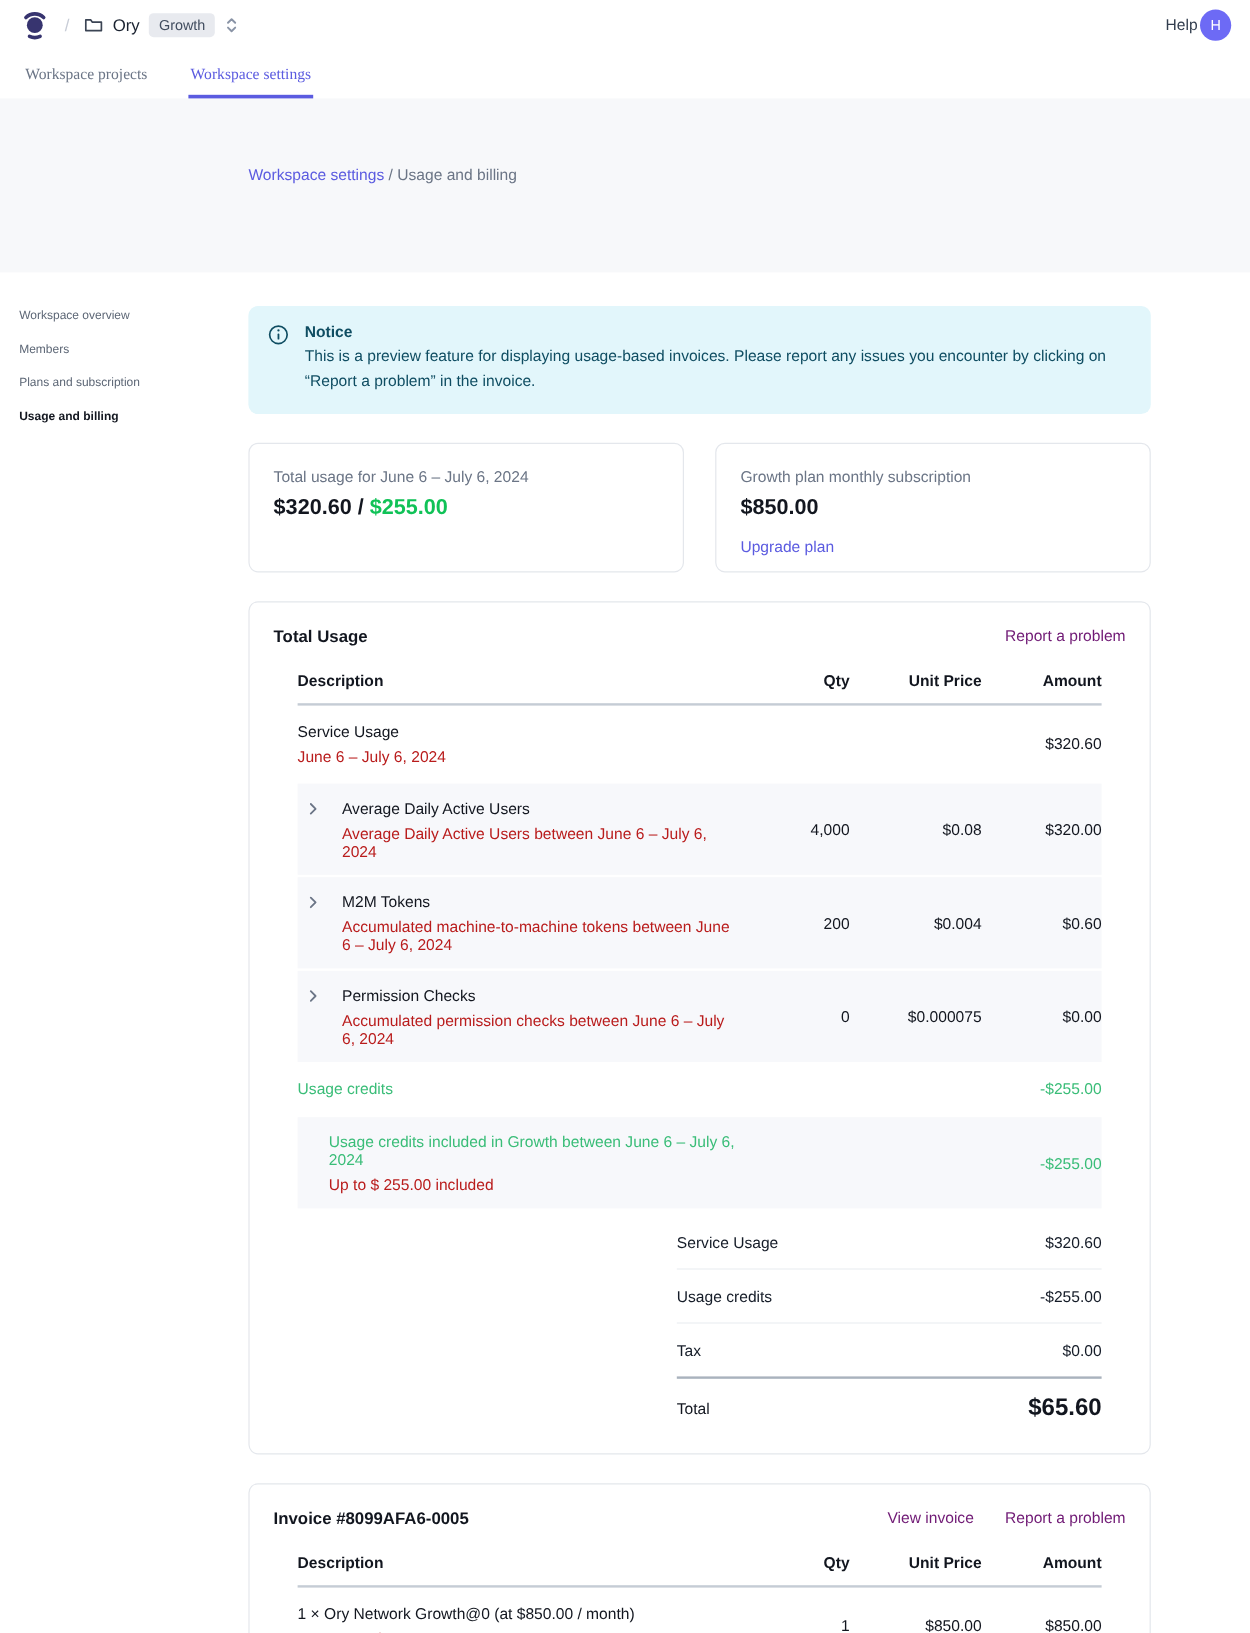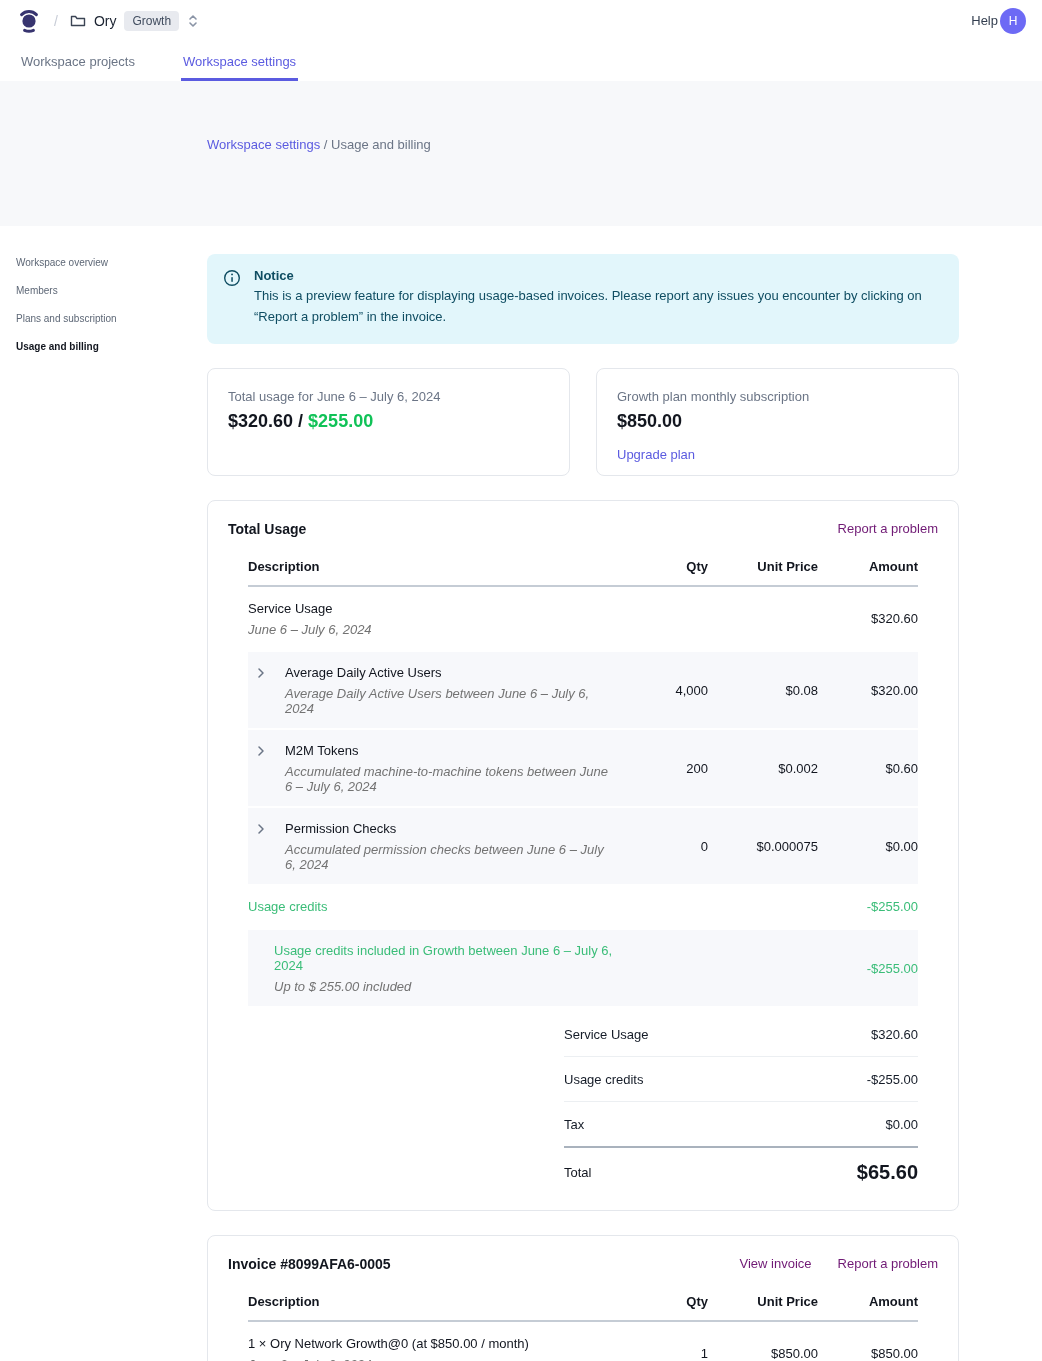--- a/index.html
+++ b/index.html
@@ -11,21 +11,21 @@
   .logo { width: 26px; height: 26px; display: block; }
   .crumb-sep { color: #c7ccd6; font-size: 14px; }
   .org-group { display: flex; align-items: center; gap: 8px; cursor: pointer; }
   .org-name { font-size: 14px; color: #1a2230; }
   .badge { background: #e8eaef; color: #414d5f; font-size: 12px; padding: 2px 8px; border-radius: 4px; line-height: 16px; }
   .topbar-right { display: flex; align-items: center; gap: 2px; }
   .help-link { font-size: 13px; color: #333e4f; cursor: pointer; }
   .avatar { width: 26px; height: 26px; border-radius: 50%; background: #6d6af5; color: #fff; font-size: 12px; display: flex; align-items: center; justify-content: center; cursor: pointer; }
 
   
-  .tabs { display: flex; gap: 44px; padding: 0 19px; }
+  .tabs { display: flex; gap: 32px; padding: 0 19px; font-family: Liberation Serif, serif; }
   .tab { font-size: 13px; color: #6b7586; padding: 13px 2px 9px; border-bottom: 3px solid transparent; cursor: pointer; }
   .tab.active { color: #5b5be0; border-bottom-color: #5b5be0; }
 
   
   .band { background: #f7f8fa; height: 145px; padding: 46px 0 0 207px; }
   .page-title { font-size: 26px; font-weight: 700; color: #12161f; letter-spacing: -0.2px; }
   .page-crumbs { margin-top: 10px; font-size: 13px; color: #6b7586; }
   .page-crumbs .crumb-link { color: #5b5be0; cursor: pointer; }
 
   
@@ -58,21 +58,21 @@
 
   .table { margin: 14px 20px 0; }
   .trow { display: flex; align-items: center; }
   .c-desc { flex: 1; min-width: 0; }
   .c-qty { width: 90px; text-align: right; flex: none; }
   .c-unit { width: 110px; text-align: right; flex: none; }
   .c-amt { width: 100px; text-align: right; flex: none; }
   .thead { font-size: 13px; font-weight: 700; color: #12161f; padding: 8px 0 11px; border-bottom: 2px solid #c5ccd5; }
 
   .row-main { font-size: 13px; color: #12161f; }
-  .row-sub { font-size: 13px; color: #737373; margin-top: 6px; font-style: italic; }
+  .row-sub { font-size: 13px; color: #b91c1c; margin-top: 6px; }
   .service-row { padding: 14px 0 13px; font-size: 13px; }
 
   .li-row { background: #f7f8fb; padding: 13px 0 12px; margin-top: 2px; font-size: 13px; }
   .li-desc { display: flex; gap: 11px; }
   .li-chev { width: 26px; flex: none; display: flex; justify-content: center; padding-top: 2px; color: #6b7586; cursor: pointer; }
   .li-text { flex: 1; min-width: 0; }
 
   .credits-row { padding: 15px 0 14px; font-size: 13px; color: #3abd78; }
   .credit-detail { background: #f7f8fb; padding: 13px 0 12px; margin-top: 2px; font-size: 13px; color: #3abd78; }
   .credit-detail .c-desc { padding-left: 26px; }
@@ -220,21 +220,21 @@
                 <svg width="10" height="12" viewBox="0 0 10 12" fill="none" stroke="#6b7586" stroke-width="1.5" stroke-linecap="round" stroke-linejoin="round">
                     <path d="M3 2 L7 6 L3 10"></path>
                   </svg>
               </span>
               <div class="li-text">
                 <div class="row-main">M2M Tokens</div>
                 <div class="row-sub">Accumulated machine-to-machine tokens between June 6 – July 6, 2024</div>
               </div>
             </div>
             <div class="c-qty row-main">200</div>
-            <div class="c-unit row-main">$0.002</div>
+            <div class="c-unit row-main">$0.004</div>
             <div class="c-amt row-main">$0.60</div>
           </div>
         </div>
 
         <div class="li-row">
           <div class="trow">
             <div class="c-desc li-desc">
               <span class="li-chev">
                 <svg width="10" height="12" viewBox="0 0 10 12" fill="none" stroke="#6b7586" stroke-width="1.5" stroke-linecap="round" stroke-linejoin="round">
                     <path d="M3 2 L7 6 L3 10"></path>

